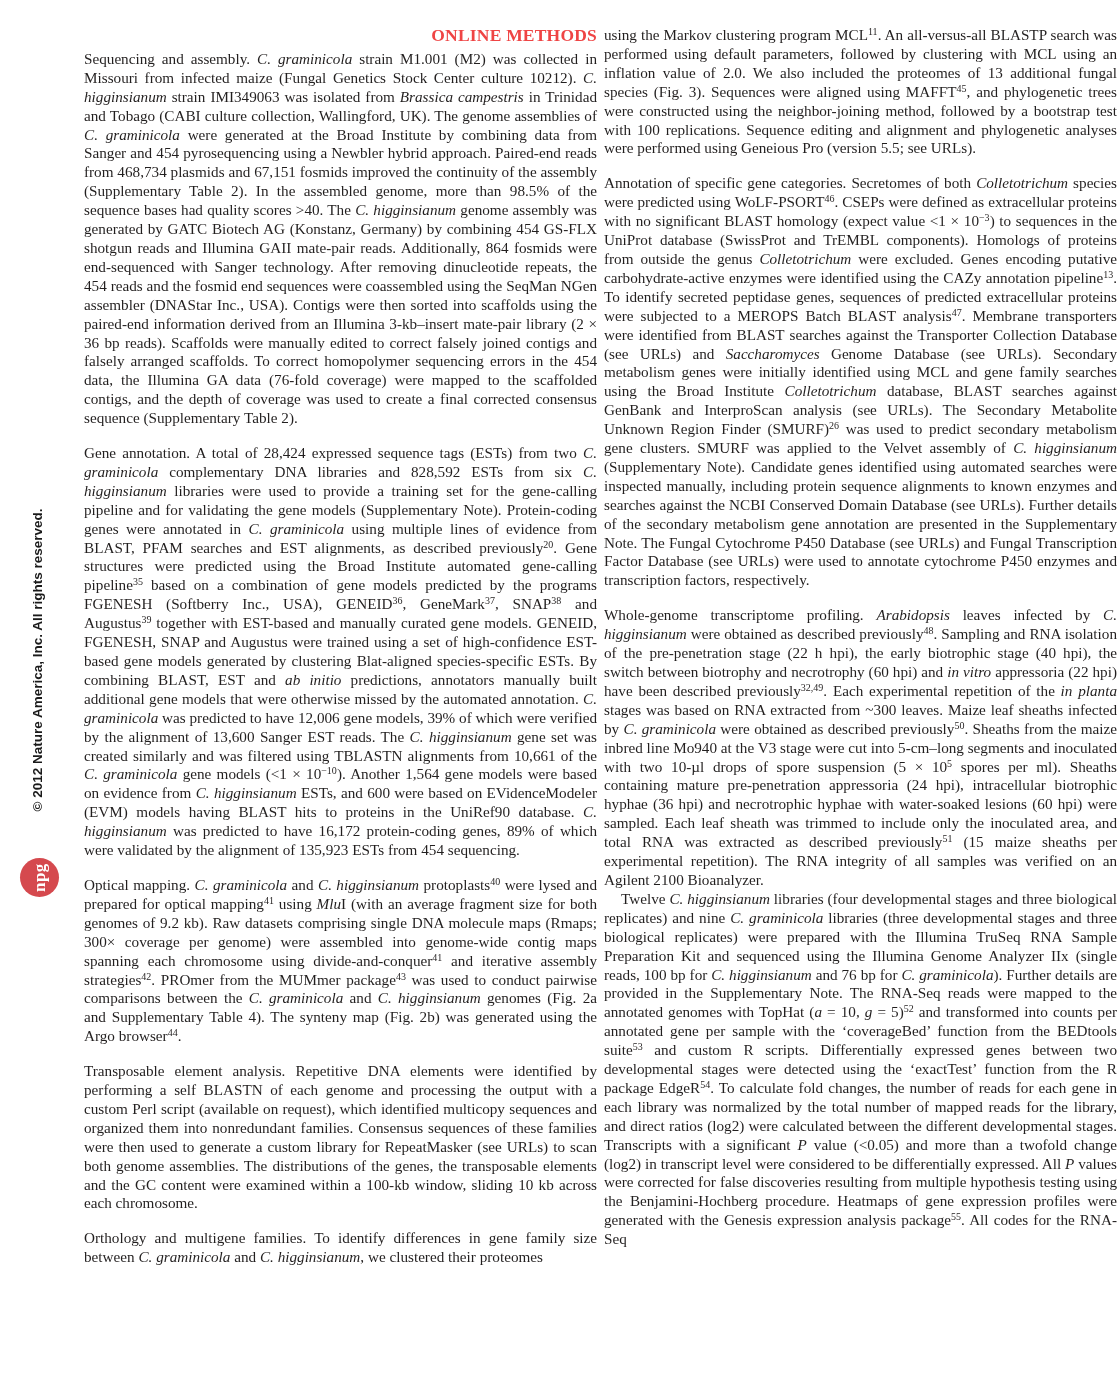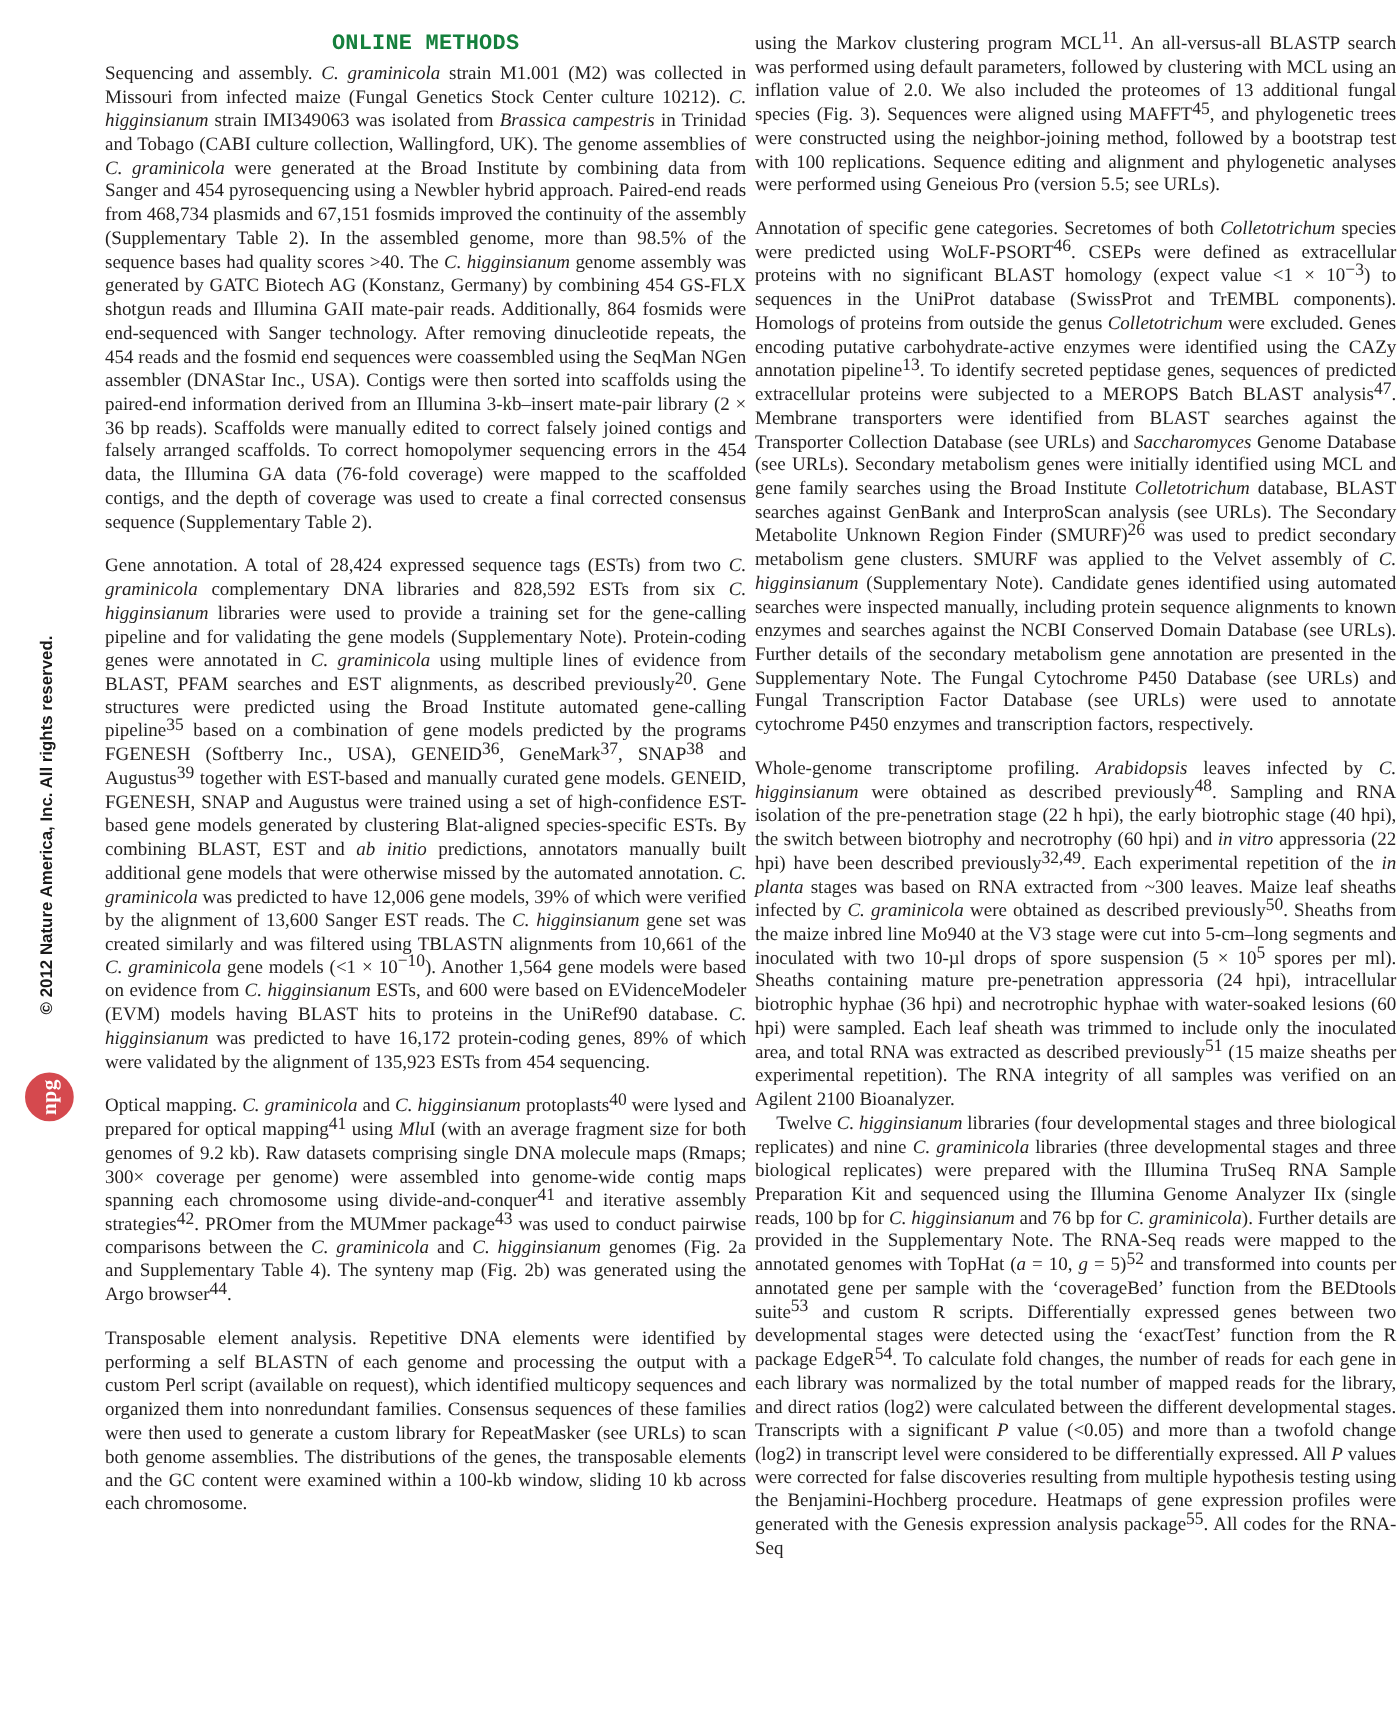--- a/index.html
+++ b/index.html
@@ -17,35 +17,35 @@
     width:513px;
     font-size:15.2px;
     line-height:18.9px;
     text-align:justify;
     text-justify:inter-word;
     color:#221f1f;
   }
   #col-left  { left:84px; }
   #col-right { left:604px; }
   .methods-heading {
-    font-family:Liberation Mono, monospace;
+    font-family:Liberation Serif, serif;
     font-weight:bold;
     font-size:17.5px;
     letter-spacing:0.2px;
-    color:#15803d;
+    color:#ef4444;
     margin:0 0 5px 0;
-    text-align:center;
+    text-align:right;
   }
   p.para { margin:0; padding:0; }
   p.para.gap   { margin-top:16px; }
   p.para.indent{ text-indent:17px; }
   p.para b { font-weight:normal; }
   p.para i { }
   p.para sup {
-    font-size:14px;
+    font-size:10px;
     line-height:0;
     vertical-align:baseline;
     position:relative;
     top:-5px;
   }
   .sidebar-copyright {
     position:absolute;
     left:37px; top:660px;
     transform:translate(-50%,-50%) rotate(-90deg);
     white-space:nowrap;
@@ -80,20 +80,21 @@
 <div class="npg-logo" style="background: rgb(213, 73, 78);">
   <span class="npg-text">npg</span>
 </div>
 
 <div class="col" id="col-left">
   <h1 class="methods-heading">ONLINE METHODS</h1>
 <p class="para"><b>Sequencing and assembly. </b><i>C. graminicola</i><span> strain M1.001 (M2) was collected in Missouri from infected maize (Fungal Genetics Stock Center culture 10212). </span><i>C. higginsianum</i><span> strain IMI349063 was isolated from </span><i>Brassica campestris</i><span> in Trinidad and Tobago (CABI culture collection, Wallingford, UK). The genome assemblies of </span><i>C. graminicola</i><span> were generated at the Broad Institute by combining data from Sanger and 454 pyrosequencing using a Newbler hybrid approach. Paired-end reads from 468,734 plasmids and 67,151 fosmids improved the continuity of the assembly (</span><b>Supplementary Table 2</b><span>). In the assembled genome, more than 98.5% of the sequence bases had quality scores &gt;40. The </span><i>C. higginsianum</i><span> genome assembly was generated by GATC Biotech AG (Konstanz, Germany) by combining 454 GS-FLX shotgun reads and Illumina GAII mate-pair reads. Additionally, 864 fosmids were end-sequenced with Sanger technology. After removing dinucleotide repeats, the 454 reads and the fosmid end sequences were coassembled using the SeqMan NGen assembler (DNAStar Inc., USA). Contigs were then sorted into scaffolds using the paired-end information derived from an Illumina 3-kb–insert mate-pair library (2 × 36 bp reads). Scaffolds were manually edited to correct falsely joined contigs and falsely arranged scaffolds. To correct homopolymer sequencing errors in the 454 data, the Illumina GA data (76-fold coverage) were mapped to the scaffolded contigs, and the depth of coverage was used to create a final corrected consensus sequence (</span><b>Supplementary Table 2</b><span>).</span></p>
     <p class="para gap"><b>Gene annotation. </b><span>A total of 28,424 expressed sequence tags (ESTs) from two </span><i>C. graminicola</i><span> complementary DNA libraries and 828,592 ESTs from six </span><i>C. higginsianum</i><span> libraries were used to provide a training set for the gene-calling pipeline and for validating the gene models (</span><b>Supplementary Note</b><span>). Protein-coding genes were annotated in </span><i>C. graminicola</i><span> using multiple lines of evidence from BLAST, PFAM searches and EST alignments, as described previously</span><sup>20</sup><span>. Gene structures were predicted using the Broad Institute automated gene-calling pipeline</span><sup>35</sup><span> based on a combination of gene models predicted by the programs FGENESH (Softberry Inc., USA), GENEID</span><sup>36</sup><span>, GeneMark</span><sup>37</sup><span>, SNAP</span><sup>38</sup><span> and Augustus</span><sup>39</sup><span> together with EST-based and manually curated gene models. GENEID, FGENESH, SNAP and Augustus were trained using a set of high-confidence EST-based gene models generated by clustering Blat-aligned species-specific ESTs. By combining BLAST, EST and </span><i>ab initio</i><span> predictions, annotators manually built additional gene models that were otherwise missed by the automated annotation. </span><i>C. graminicola</i><span> was predicted to have 12,006 gene models, 39% of which were verified by the alignment of 13,600 Sanger EST reads. The </span><i>C. higginsianum</i><span> gene set was created similarly and was filtered using TBLASTN alignments from 10,661 of the </span><i>C. graminicola</i><span> gene models (&lt;1 × 10</span><sup>−10</sup><span>). Another 1,564 gene models were based on evidence from </span><i>C. higginsianum</i><span> ESTs, and 600 were based on EVidenceModeler (EVM) models having BLAST hits to proteins in the UniRef90 database. </span><i>C. higginsianum</i><span> was predicted to have 16,172 protein-coding genes, 89% of which were validated by the alignment of 135,923 ESTs from 454 sequencing.</span></p>
     <p class="para gap"><b>Optical mapping. </b><i>C. graminicola</i><span> and </span><i>C. higginsianum</i><span> protoplasts</span><sup>40</sup><span> were lysed and prepared for optical mapping</span><sup>41</sup><span> using </span><i>Mlu</i><span>I (with an average fragment size for both genomes of 9.2 kb). Raw datasets comprising single DNA molecule maps (Rmaps; 300× coverage per genome) were assembled into genome-wide contig maps spanning each chromosome using divide-and-conquer</span><sup>41</sup><span> and iterative assembly strategies</span><sup>42</sup><span>. PROmer from the MUMmer package</span><sup>43</sup><span> was used to conduct pairwise comparisons between the </span><i>C. graminicola</i><span> and </span><i>C. higginsianum</i><span> genomes (</span><b>Fig. 2a</b><span> and </span><b>Supplementary Table 4</b><span>). The synteny map (</span><b>Fig. 2b</b><span>) was generated using the Argo browser</span><sup>44</sup><span>.</span></p>
     <p class="para gap"><b>Transposable element analysis. </b><span>Repetitive DNA elements were identified by performing a self BLASTN of each genome and processing the output with a custom Perl script (available on request), which identified multicopy sequences and organized them into nonredundant families. Consensus sequences of these families were then used to generate a custom library for RepeatMasker (see URLs) to scan both genome assemblies. The distributions of the genes, the transposable elements and the GC content were examined within a 100-kb window, sliding 10 kb across each chromosome.</span></p>
+    <p class="para gap"><b>Orthology and multigene families. </b><span>To identify differences in gene family size between </span><i>C. graminicola</i><span> and </span><i>C. higginsianum</i><span>, we clustered their proteomes</span></p>
   </div>
 
 <div class="col" id="col-right">
     <p class="para"><span>using the Markov clustering program MCL</span><sup>11</sup><span>. An all-versus-all BLASTP search was performed using default parameters, followed by clustering with MCL using an inflation value of 2.0. We also included the proteomes of 13 additional fungal species (</span><b>Fig. 3</b><span>). Sequences were aligned using MAFFT</span><sup>45</sup><span>, and phylogenetic trees were constructed using the neighbor-joining method, followed by a bootstrap test with 100 replications. Sequence editing and alignment and phylogenetic analyses were performed using Geneious Pro (version 5.5; see URLs).</span></p>
     <p class="para gap"><b>Annotation of specific gene categories. </b><span>Secretomes of both </span><i>Colletotrichum</i><span> species were predicted using WoLF-PSORT</span><sup>46</sup><span>. CSEPs were defined as extracellular proteins with no significant BLAST homology (expect value &lt;1 × 10</span><sup>−3</sup><span>) to sequences in the UniProt database (SwissProt and TrEMBL components). Homologs of proteins from outside the genus </span><i>Colletotrichum</i><span> were excluded. Genes encoding putative carbohydrate-active enzymes were identified using the CAZy annotation pipeline</span><sup>13</sup><span>. To identify secreted peptidase genes, sequences of predicted extracellular proteins were subjected to a MEROPS Batch BLAST analysis</span><sup>47</sup><span>. Membrane transporters were identified from BLAST searches against the Transporter Collection Database (see URLs) and </span><i>Saccharomyces</i><span> Genome Database (see URLs). Secondary metabolism genes were initially identified using MCL and gene family searches using the Broad Institute </span><i>Colletotrichum</i><span> database, BLAST searches against GenBank and InterproScan analysis (see URLs). The Secondary Metabolite Unknown Region Finder (SMURF)</span><sup>26</sup><span> was used to predict secondary metabolism gene clusters. SMURF was applied to the Velvet assembly of </span><i>C. higginsianum</i><span> (</span><b>Supplementary Note</b><span>). Candidate genes identified using automated searches were inspected manually, including protein sequence alignments to known enzymes and searches against the NCBI Conserved Domain Database (see URLs). Further details of the secondary metabolism gene annotation are presented in the </span><b>Supplementary Note</b><span>. The Fungal Cytochrome P450 Database (see URLs) and Fungal Transcription Factor Database (see URLs) were used to annotate cytochrome P450 enzymes and transcription factors, respectively.</span></p>
     <p class="para gap"><b>Whole-genome transcriptome profiling. </b><i>Arabidopsis</i><span> leaves infected by </span><i>C. higginsianum</i><span> were obtained as described previously</span><sup>48</sup><span>. Sampling and RNA isolation of the pre-penetration stage (22 h hpi), the early biotrophic stage (40 hpi), the switch between biotrophy and necrotrophy (60 hpi) and </span><i>in vitro</i><span> appressoria (22 hpi) have been described previously</span><sup>32,49</sup><span>. Each experimental repetition of the </span><i>in planta</i><span> stages was based on RNA extracted from ~300 leaves. Maize leaf sheaths infected by </span><i>C. graminicola</i><span> were obtained as described previously</span><sup>50</sup><span>. Sheaths from the maize inbred line Mo940 at the V3 stage were cut into 5-cm–long segments and inoculated with two 10-µl drops of spore suspension (5 × 10</span><sup>5</sup><span> spores per ml). Sheaths containing mature pre-penetration appressoria (24 hpi), intracellular biotrophic hyphae (36 hpi) and necrotrophic hyphae with water-soaked lesions (60 hpi) were sampled. Each leaf sheath was trimmed to include only the inoculated area, and total RNA was extracted as described previously</span><sup>51</sup><span> (15 maize sheaths per experimental repetition). The RNA integrity of all samples was verified on an Agilent 2100 Bioanalyzer.</span></p>
     <p class="para indent"><span>Twelve </span><i>C. higginsianum</i><span> libraries (four developmental stages and three biological replicates) and nine </span><i>C. graminicola</i><span> libraries (three developmental stages and three biological replicates) were prepared with the Illumina TruSeq RNA Sample Preparation Kit and sequenced using the Illumina Genome Analyzer IIx (single reads, 100 bp for </span><i>C. higginsianum</i><span> and 76 bp for </span><i>C. graminicola</i><span>). Further details are provided in the </span><b>Supplementary Note</b><span>. The RNA-Seq reads were mapped to the annotated genomes with TopHat (</span><i>a</i><span> = 10, </span><i>g</i><span> = 5)</span><sup>52</sup><span> and transformed into counts per annotated gene per sample with the ‘coverageBed’ function from the BEDtools suite</span><sup>53</sup><span> and custom R scripts. Differentially expressed genes between two developmental stages were detected using the ‘exactTest’ function from the R package EdgeR</span><sup>54</sup><span>. To calculate fold changes, the number of reads for each gene in each library was normalized by the total number of mapped reads for the library, and direct ratios (log2) were calculated between the different developmental stages. Transcripts with a significant </span><i>P</i><span> value (&lt;0.05) and more than a twofold change (log2) in transcript level were considered to be differentially expressed. All </span><i>P</i><span> values were corrected for false discoveries resulting from multiple hypothesis testing using the Benjamini-Hochberg procedure. Heatmaps of gene expression profiles were generated with the Genesis expression analysis package</span><sup>55</sup><span>. All codes for the RNA-Seq</span></p>
   </div>
 
 </body></html>

